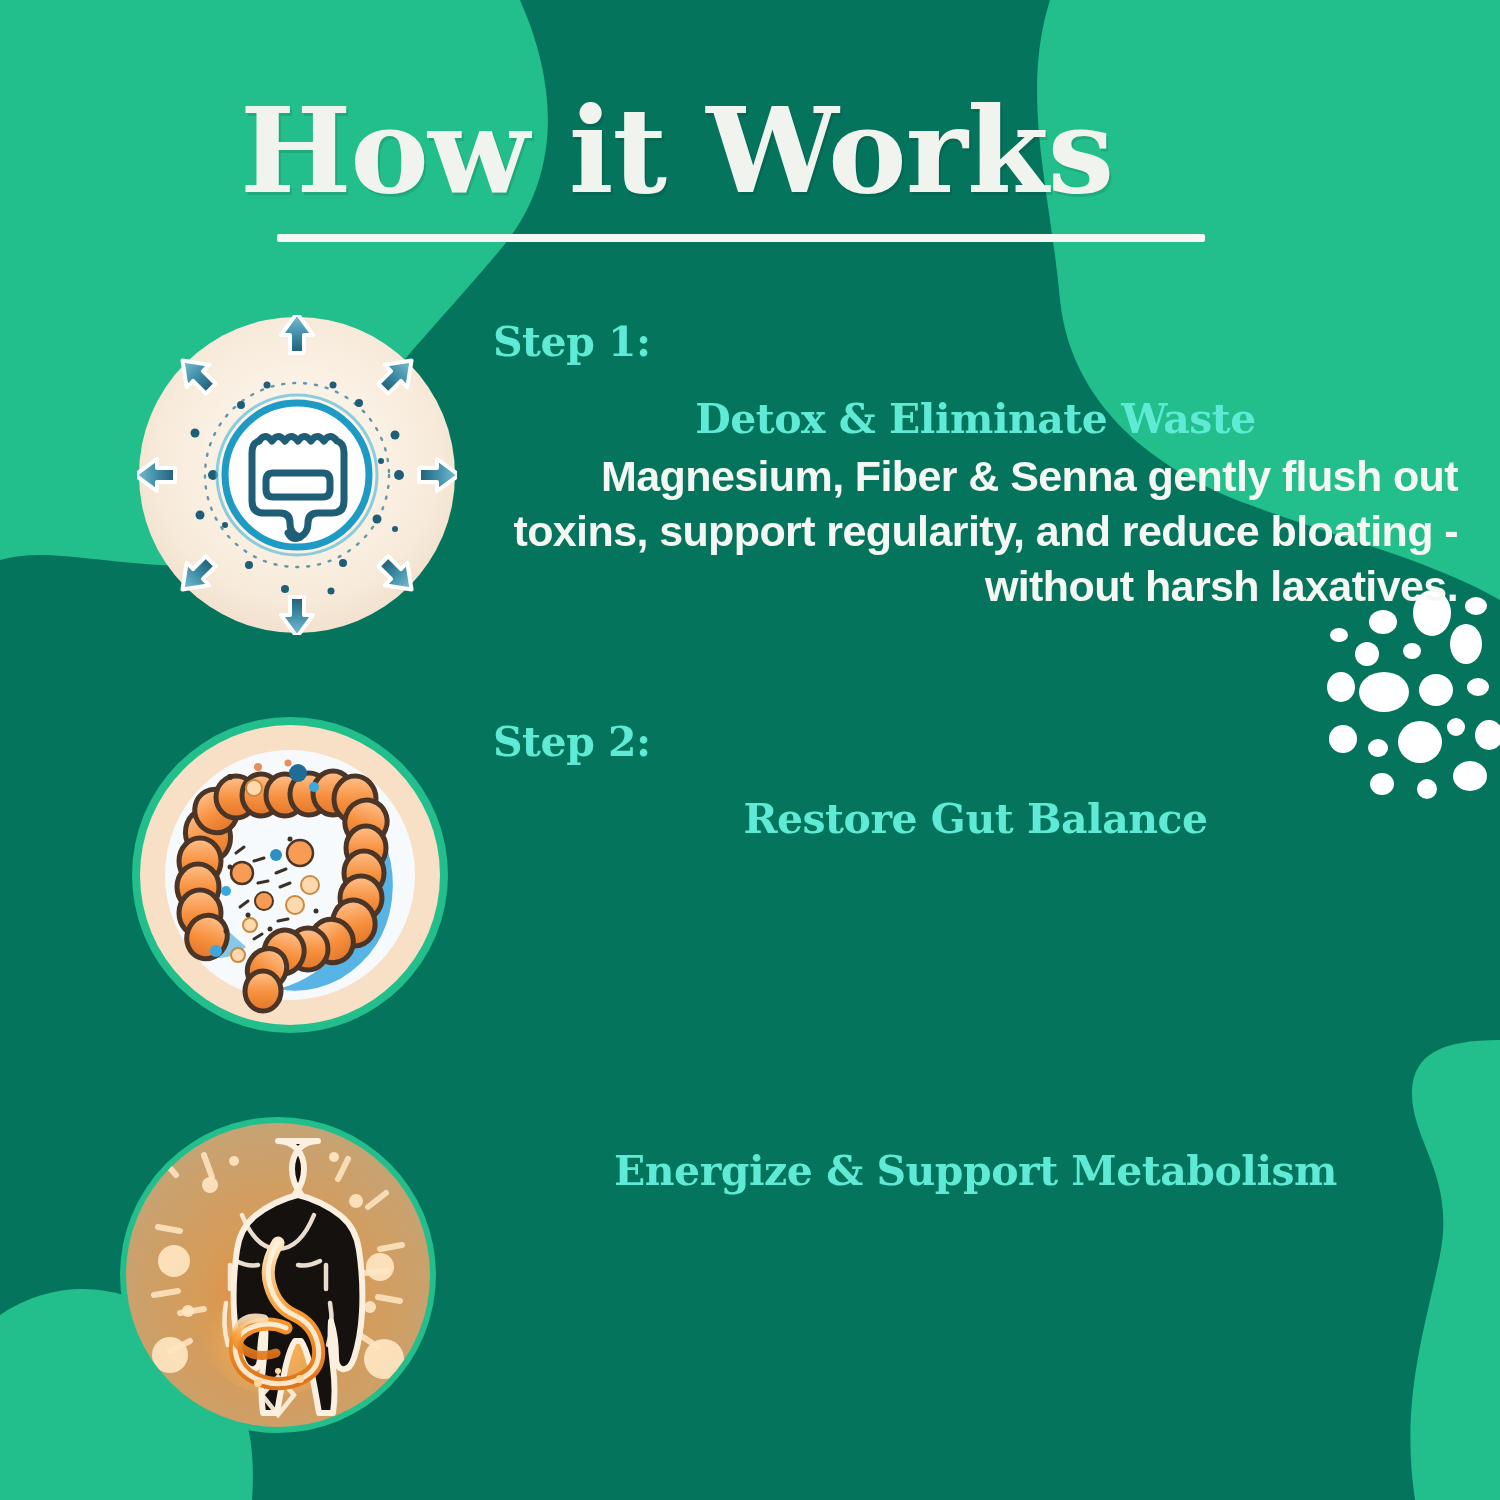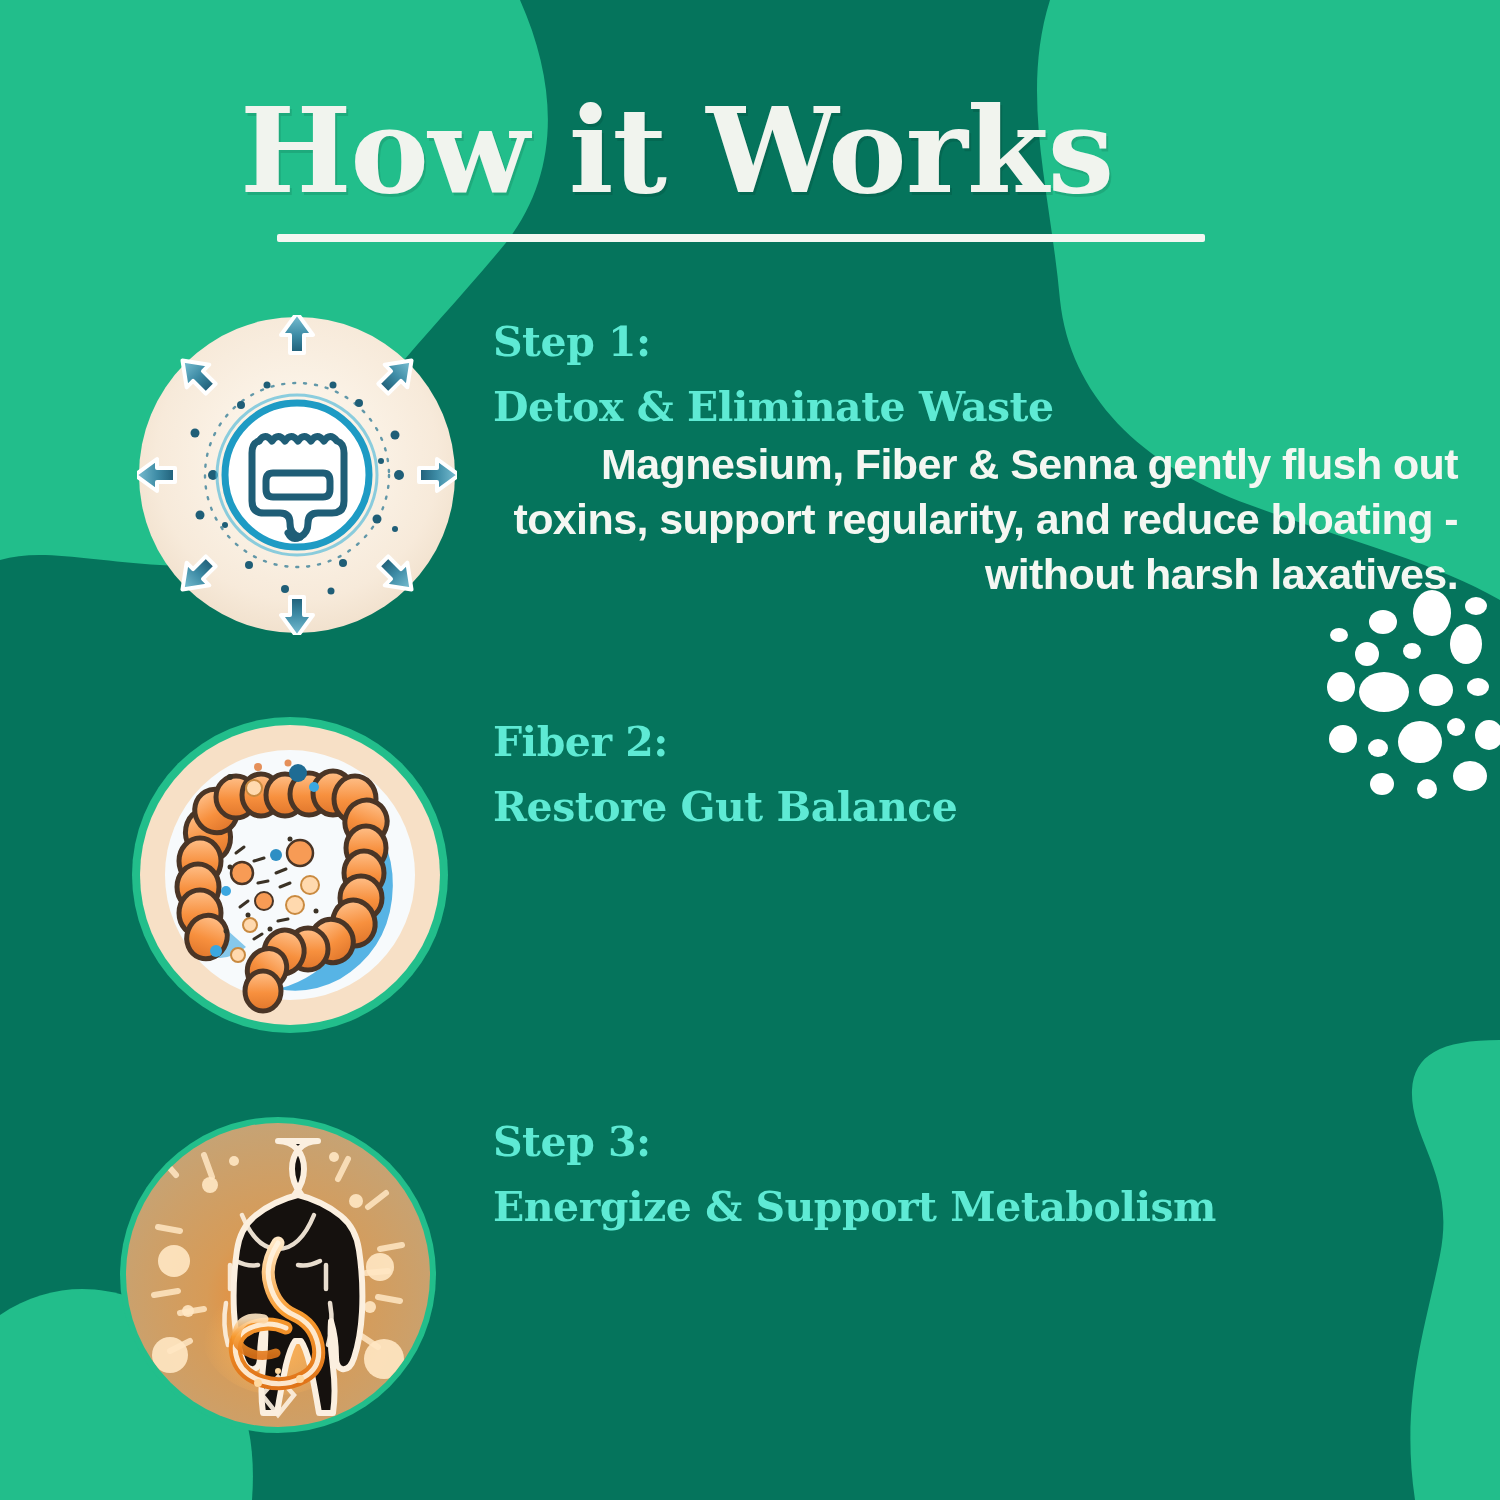--- a/index.html
+++ b/index.html
@@ -44,21 +44,21 @@
     position:absolute;
     left:493px;top:14px;width:965px;
   }
   .step-label,.step-head{
     font-family:"DejaVu Serif", serif;
     font-weight:bold;
     color:#5eead4;
     letter-spacing:-0.5px;
   }
   .step-label{font-size:41px;line-height:1.16;}
-  .step-head{font-size:41px;line-height:1.30;margin-top:14px;}
+  .step-head{font-size:41px;line-height:1.30;margin-top:26px;text-align:center;}
   .step-body{
     font-family:"Liberation Sans", sans-serif;
     font-weight:bold;
     font-size:43px;
     line-height:1.28;
     color:#F4F7F2;
     margin-top:3px;
     letter-spacing:-0.6px;
     text-align:right;
   }
@@ -280,21 +280,21 @@
                 <circle cx="160" cy="124" r="2.5"></circle>
               <circle cx="118" cy="200" r="2.5"></circle>
                 <circle cx="186" cy="196" r="2.5"></circle>
               <circle cx="140" cy="214" r="2.5"></circle>
                 <circle cx="96" cy="216" r="2.5"></circle>
             </g>
           </g>
         </svg>
       </div>
       <div class="step-text">
-        <div class="step-label">Fiber 2:</div>
+        <div class="step-label">Step 2:</div>
         <div class="step-head">Restore Gut Balance</div>
       </div>
     </div>
 
     <div class="step-row">
       <div class="icon-wrap" style="left:118px;">
         <svg viewBox="0 0 320 320">
           <defs>
             <radialGradient id="c3bg" cx="50%" cy="58%" r="62%">
               <stop offset="0%" stop-color="#F0872B"></stop>
@@ -382,19 +382,18 @@
             </g>
             <g fill="#FFD9A0">
               <circle cx="140" cy="268" r="4"></circle>
                 <circle cx="182" cy="264" r="4"></circle>
               <circle cx="160" cy="256" r="3"></circle>
             </g>
           </g>
         </svg>
       </div>
       <div class="step-text">
-        <div class="step-label">Step 3:</div>
         <div class="step-head">Energize &amp; Support Metabolism</div>
       </div>
     </div>
 
   </div>
 </div>
 
 </body></html>

